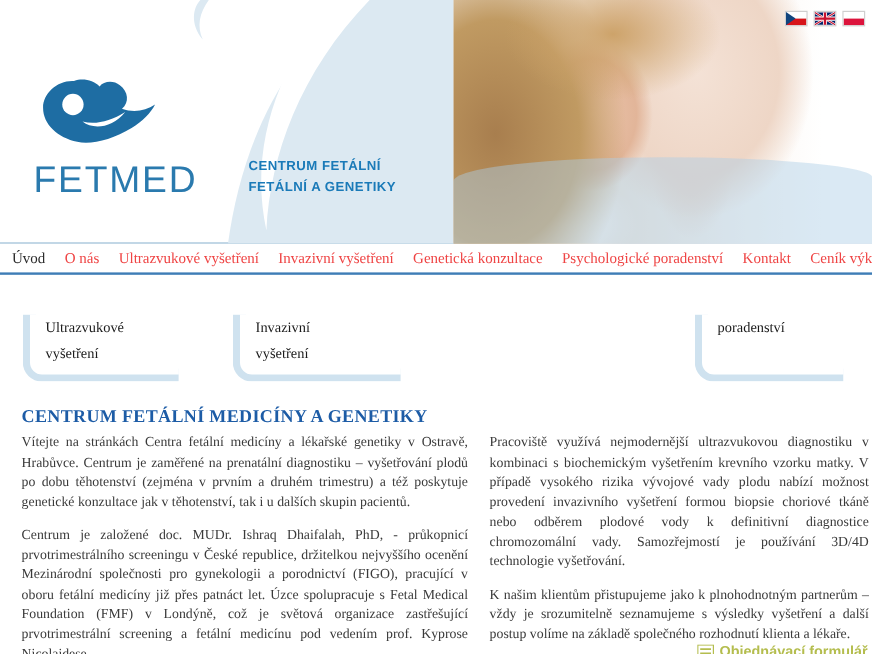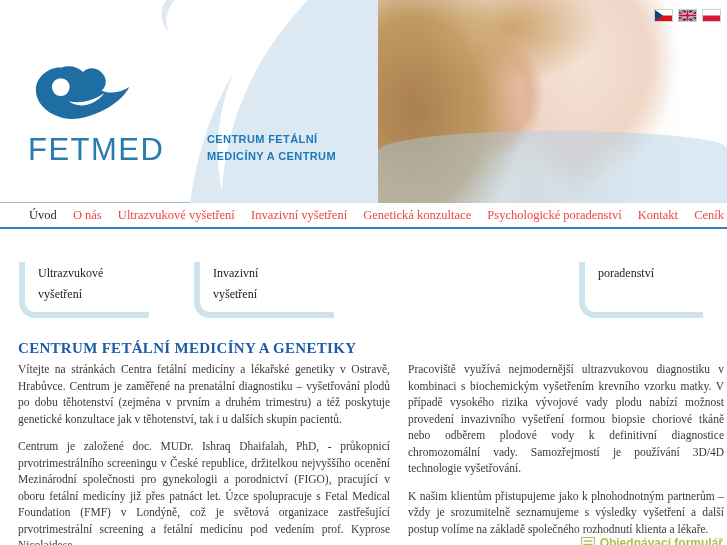--- a/index.html
+++ b/index.html
@@ -37,21 +37,21 @@
     border-radius:100% 100% 0 0 / 40px 34px 0 0; }
   .flags { position:absolute; top:9px; right:6px; display:flex; gap:5px; z-index:4; }
   .flag { display:block; width:19px; height:13px; border:1px solid #cfcfcf; background:#fff; cursor:pointer; }
   .flag svg { display:block; width:17px; height:11px; }
 
   
   .nav { position:absolute; left:0; top:204px; width:727px; height:25px;
     background:#fff; border-bottom:2px solid #3e7db6; padding:4px 0 0 10px;
     font-size:12.5px; white-space:nowrap; }
   .nav a { text-decoration:none; color:#ef4444; margin-right:13px; cursor:pointer; }
-  .nav a.active { color:#2b2b2b;margin-left:19px; }
+  .nav a.active { color:#2b2b2b; }
 
   
   .service-box { position:absolute; top:262px; height:56px;
     border-left:6px solid #cfe2ef; border-bottom:6px solid #cfe2ef;
     border-bottom-left-radius:16px; padding:1px 0 0 13px;
     font-size:12px; line-height:21px; color:#1b1b1b; cursor:pointer; }
   .sb-0 { left:19px;  width:130px; }
   .sb-1 { left:194px; width:140px; }
   .sb-2 { left:376px; width:138px; }
   .sb-3 { left:579px; width:124px; }
@@ -87,21 +87,21 @@
       <svg class="heart" viewBox="0 0 112 72" aria-hidden="true">
         <path d="M32 4 C40 1 50 3 56 9 C60 4 69 3 75 8 C83 14 84 24 77 30 C88 34 99 32 108 26 C104 34 96 42 86 48 C68 59 48 64 35 61 C17 57 3 45 3 29 C3 15 17 3 32 4 Z" fill="#1e6da3"></path>
         <circle cx="31" cy="26" r="10" fill="#ffffff"></circle>
         <path d="M80 33 C66 42 52 45 40 42 C50 50 68 48 80 33 Z" fill="#ffffff"></path>
       </svg>
       <div class="logo-text">FETMED</div>
     </div>
 
     <div class="tagline">
       <div>CENTRUM FETÁLNÍ</div>
-      <div>MEDICÍNY A CENTRUM</div>
+      <div>FETÁLNÍ A GENETIKY</div>
     </div>
 
     <div class="photo">
       <div class="photo-band"></div>
     </div>
 
     <div class="flags">
       <a class="flag">
         <svg viewBox="0 0 17 11">
           <rect width="17" height="5.5" fill="#ffffff"></rect>

